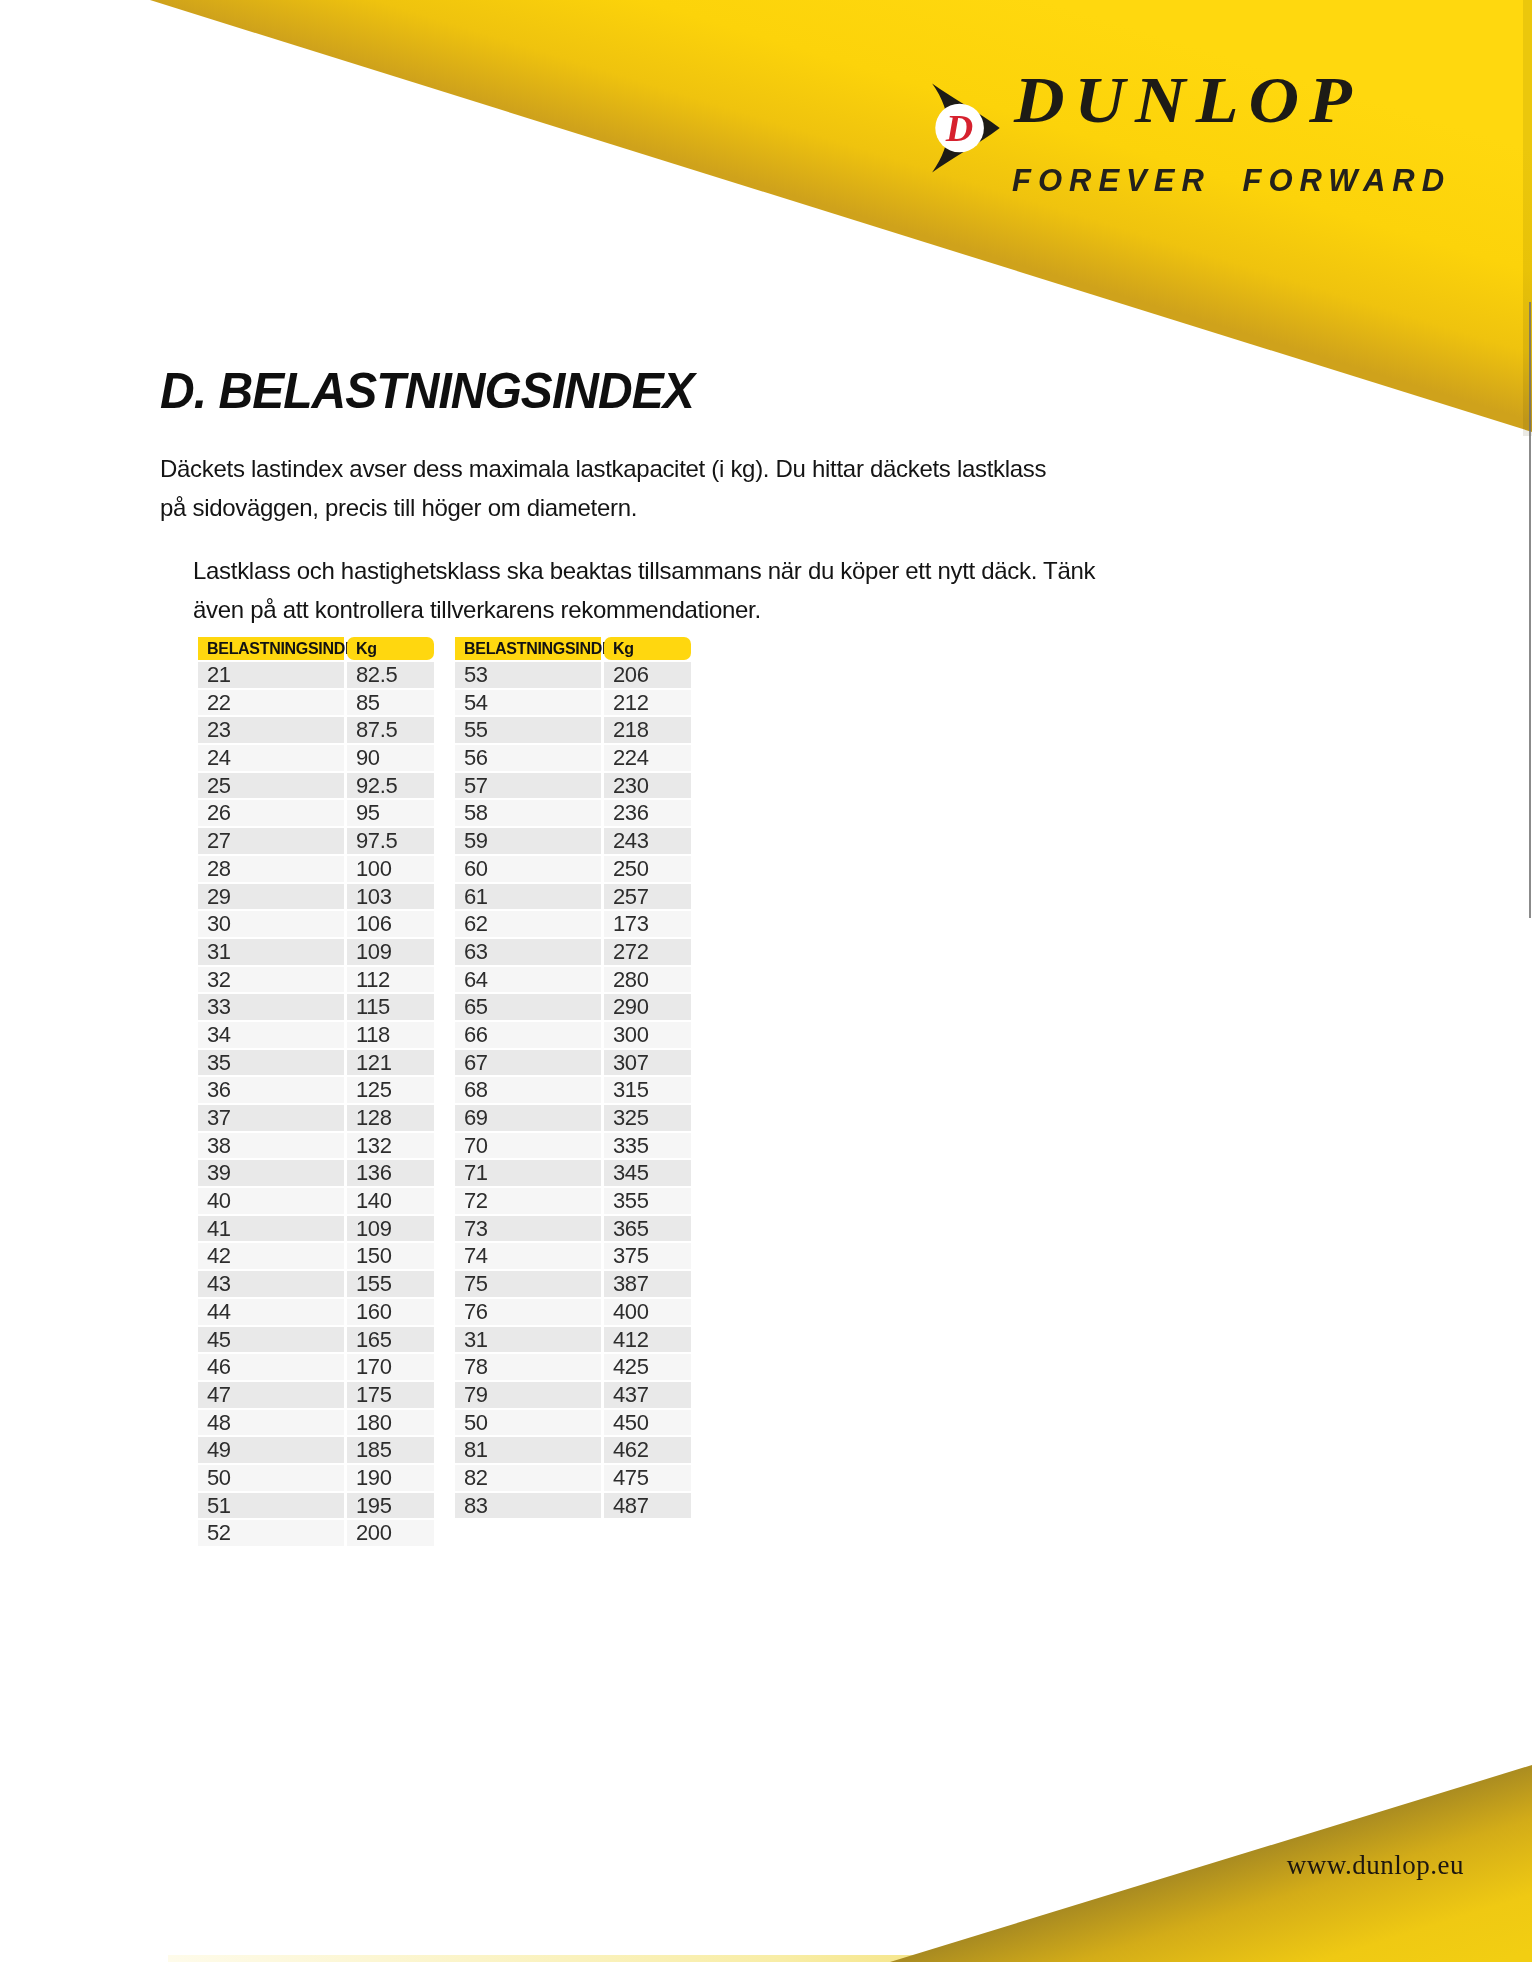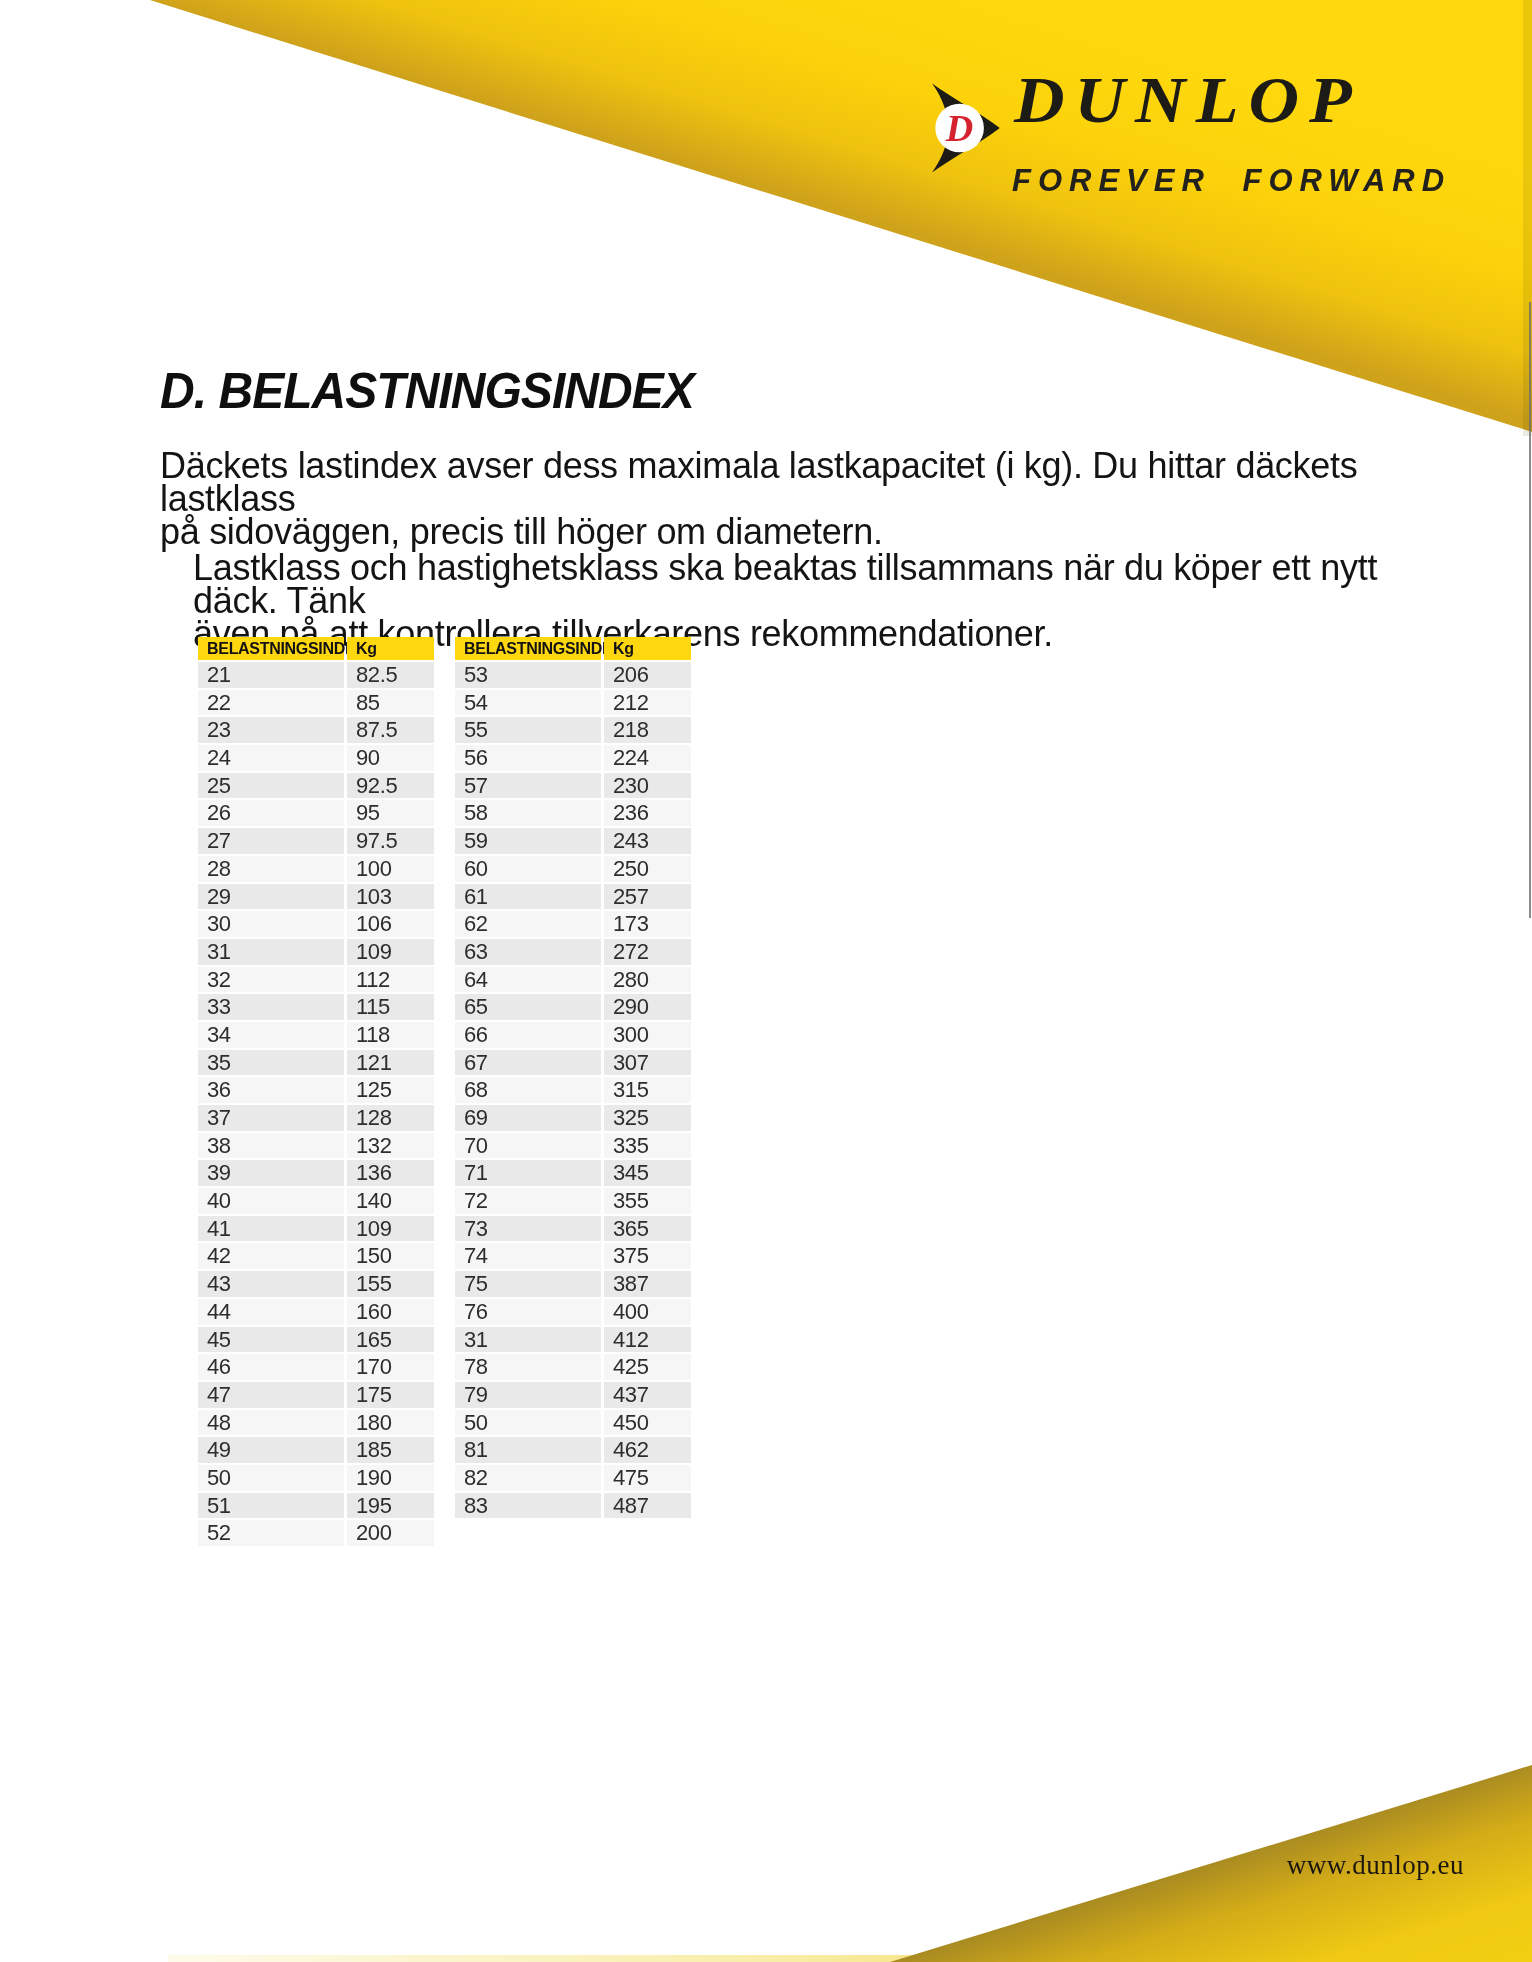--- a/index.html
+++ b/index.html
@@ -39,38 +39,38 @@
 
   
   .title {
     position:absolute; left:160px; top:365px;
     font-size:50px; line-height:52px; font-weight:700; font-style:italic;
     letter-spacing:-1px; color:#0f0f0f;
     transform:scaleX(0.96); transform-origin:left top; white-space:nowrap;
   }
   .para {
     position:absolute; left:160px; width:1250px;
-    font-size:36px; line-height:33px; letter-spacing:-0.3px;
+    font-size:24px; line-height:39px; letter-spacing:-0.3px;
     color:#141414; white-space:pre-line;
   }
   .para.p1 { top:449px; }
   .para.p2 { top:551px;margin-left:33px; }
 
   
   .dtable { position:absolute; top:637px; width:236px; }
   .dtable.left  { left:198px; }
   .dtable.right { left:455px; }
   .thead { display:flex; margin-bottom:2px; }
   .thead .hcell {
     background:#FFD70F; height:23px; line-height:23px;
     font-size:16px; font-weight:700; color:#121212;
     letter-spacing:-0.3px; padding-left:9px; box-sizing:border-box;
   }
   .hcell.c0 { width:146px; margin-right:3px; }
-  .hcell.c1 { width:104px; }
+  .hcell.c1 { width:104px;border-radius:7px; }
   .trow { display:flex; height:27.7px; box-sizing:border-box; border-bottom:2px solid #ffffff; }
   .tcell {
     box-sizing:border-box; padding-left:9px;
     font-size:22px; line-height:25.7px; color:#2d2d2d; letter-spacing:-0.4px;
   }
   .tcell.c0 { width:146px; margin-right:3px; }
   .tcell.c1 { width:87px; }
   .trow.odd  .tcell { background:#e9e9e9; }
   .trow.even .tcell { background:#f6f6f6; }
 

